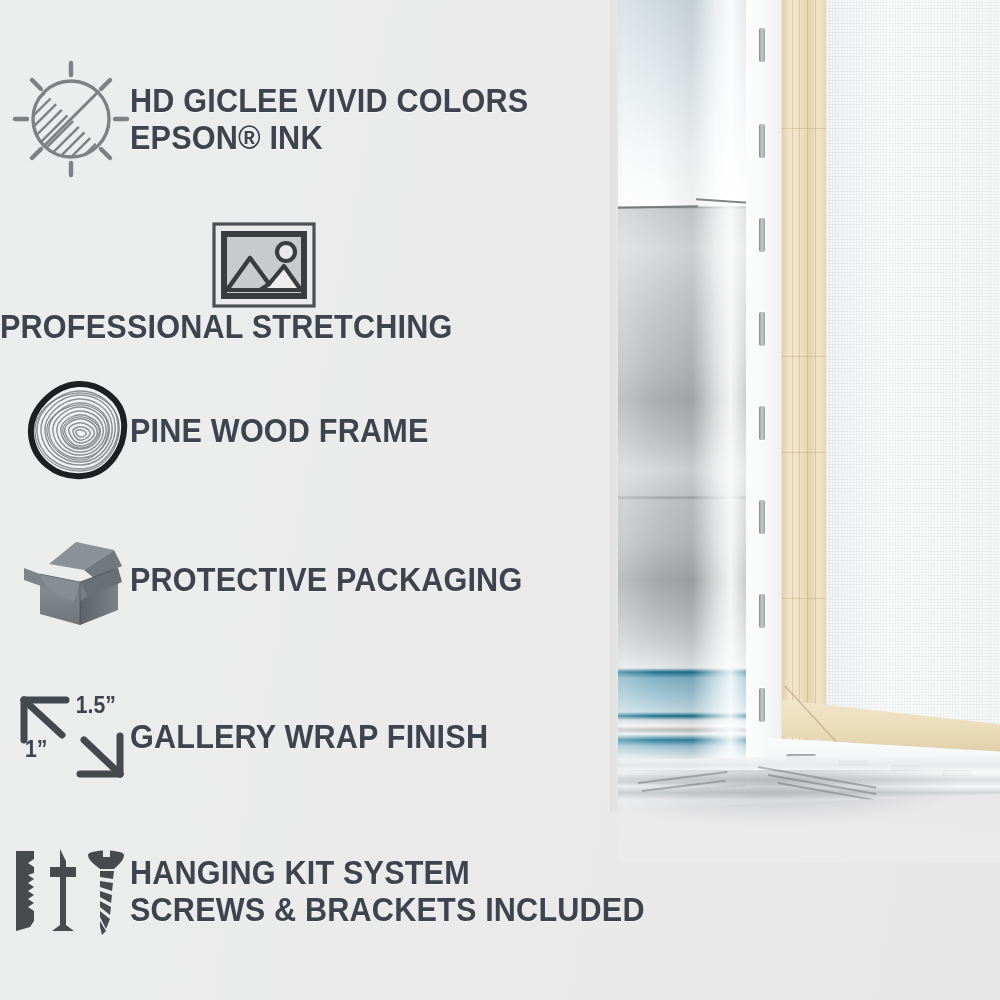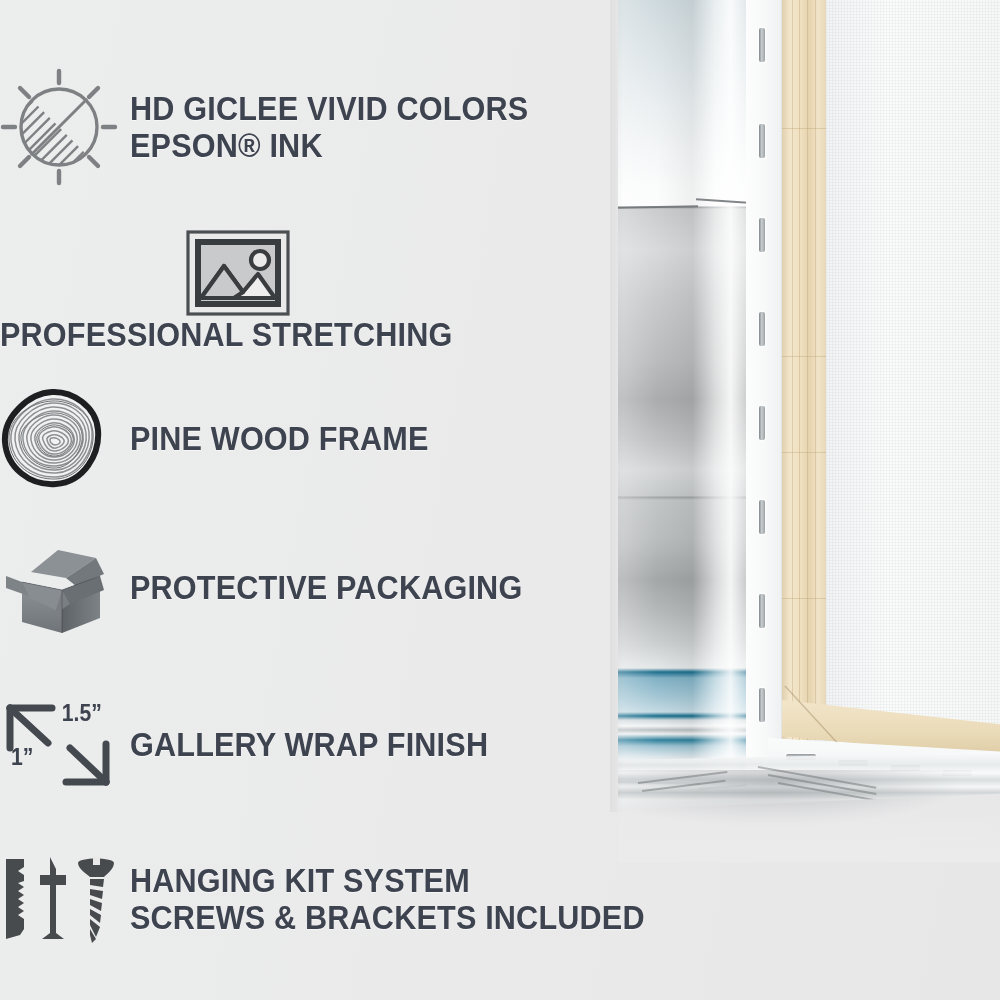--- a/index.html
+++ b/index.html
@@ -14,35 +14,35 @@
   #stage {
     position: relative;
     width: 1000px; height: 1000px;
     background: linear-gradient(100deg,#eceded 0%, #eaeaeb 55%, #e7e7e8 100%);
     overflow: hidden;
   }
 
   
   .features {
     position: absolute;
-    left: 0; top: 8px;
+    left: 0; top: 0;
     width: 620px; height: 742px; text-decoration: underline;
   }
   .feature {
     position: absolute;
     display: flex;
     align-items: center;
     left: 0;
   }
   .f-icon {
     width: 130px;
     min-width: 130px;
     display: flex;
     align-items: center;
-    justify-content: flex-start;
+    justify-content: flex-end;
   }
   .f-text {
     color: #3e4350;
     font-weight: bold;
     letter-spacing: 0.2px;
     line-height: 1.08;
     font-size: 34px;
     transform: scaleX(0.90);
     transform-origin: left center;
     white-space: nowrap;

